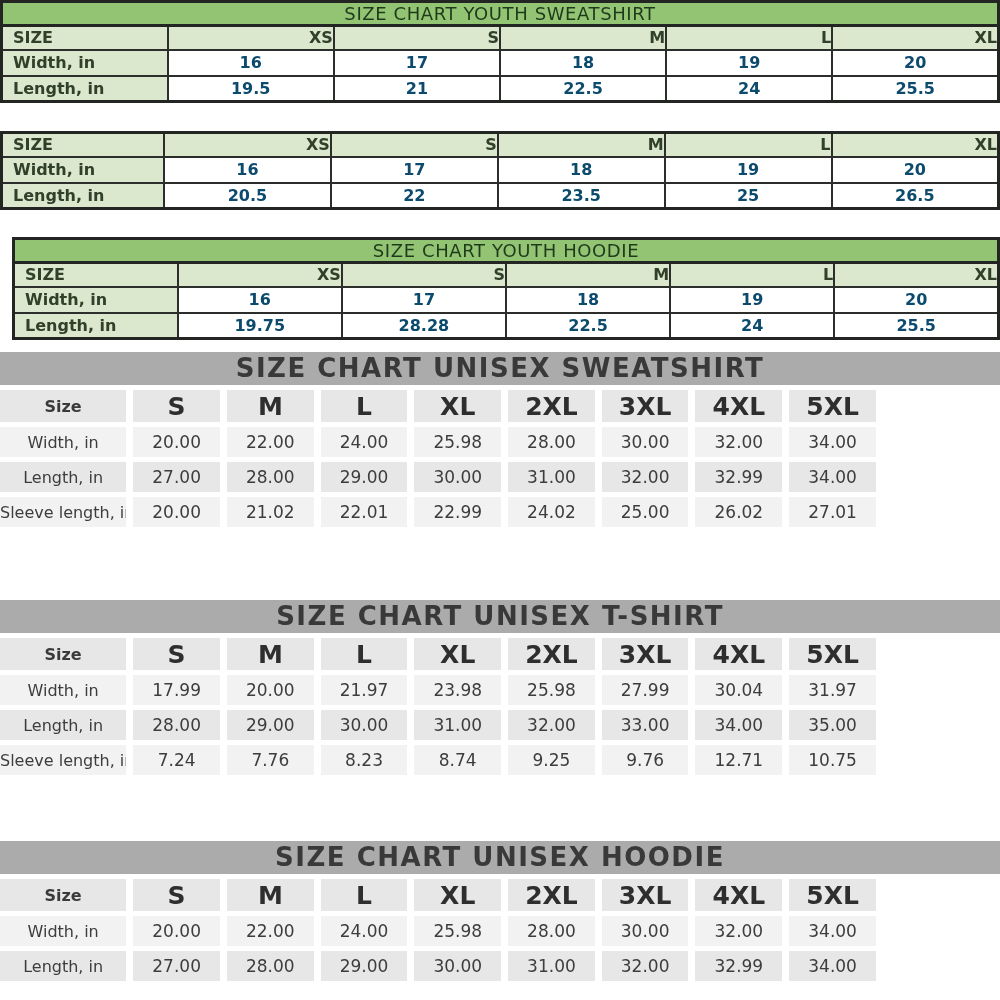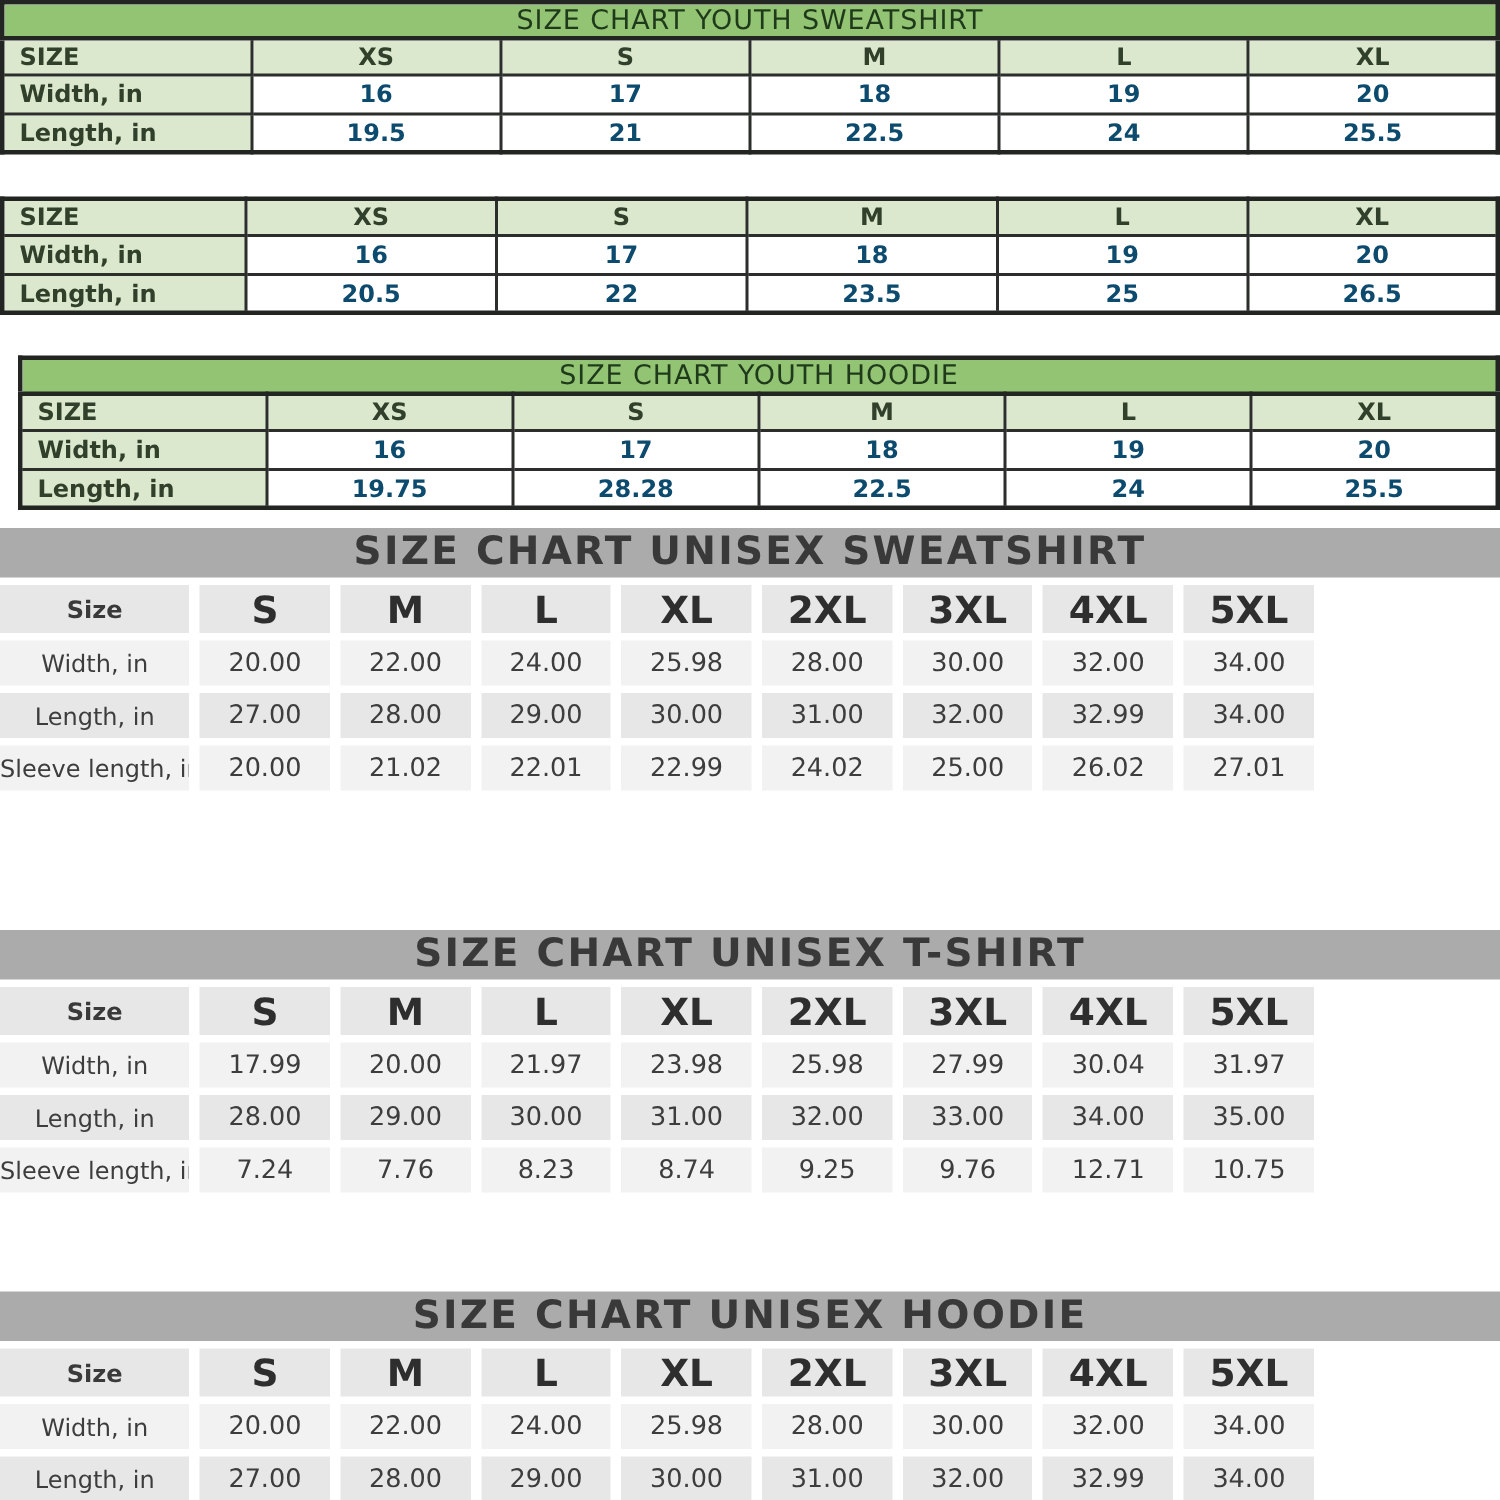--- a/index.html
+++ b/index.html
@@ -35,21 +35,21 @@
     height: 23px;
     text-align: center;
     border-bottom: 3px solid #222522;
   }
   table.youth-table .head-row th {
     background: #dbe8ce;
     color: #31402b;
     font-size: 16px;
     font-weight: bold;
     height: 24px;
-    text-align: center;
+    text-align: right;
   }
   table.youth-table .head-row th.label-col,
   table.youth-table .data-row td.label-col {
     text-align: left;
     padding-left: 10px;
     width: 16.3%;
   }
   table.youth-table .data-row td {
     height: 26px;
     font-size: 16px;
@@ -59,21 +59,21 @@
     background: #ffffff;
   }
   table.youth-table .data-row td.label-col {
     background: #dbe8ce;
     color: #31402b;
   }
 
   
   .unisex-section { width: 876px; }
   #ut1 { margin-top: 12px; }
-  #ut2 { margin-top: 88px; }
+  #ut2 { margin-top: 68px; }
   #ut3 { margin-top: 61px; }
 
   .unisex-title {
     width: 1000px;
     height: 33px;
     line-height: 33px;
     background: #ababab;
     color: #393939;
     font-size: 26px;
     font-weight: bold;

